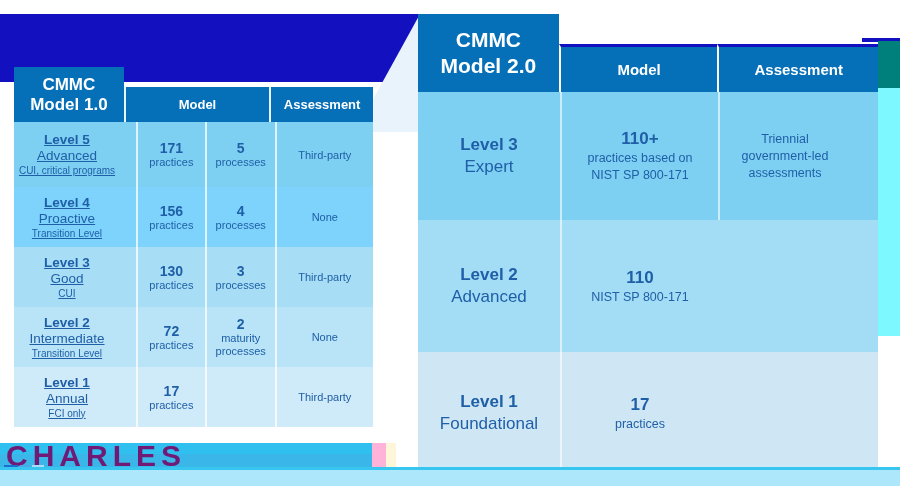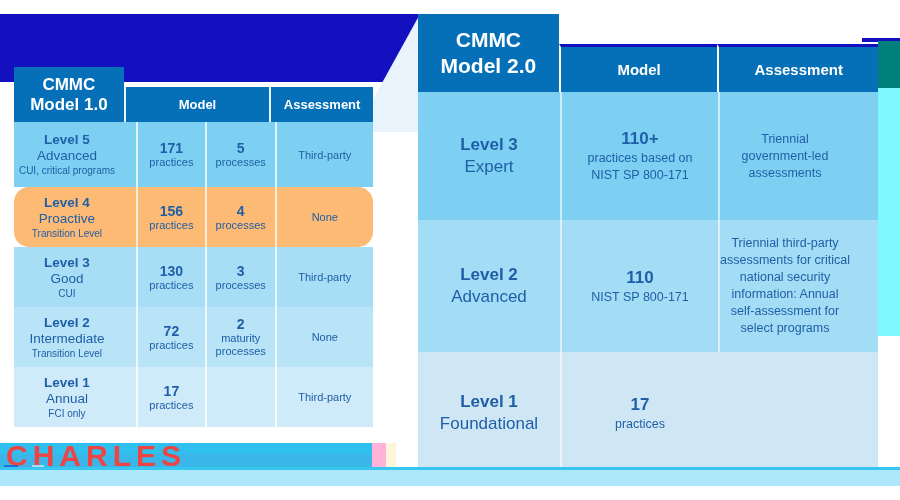--- a/index.html
+++ b/index.html
@@ -14,21 +14,21 @@
   .bottom-band-edge{position:absolute;left:0;bottom:30px;width:900px;height:3px;background:#37c6f0;}
   .edge-teal{position:absolute;left:878px;top:41px;width:22px;height:47px;background:#00807d;}
   .edge-cyan{position:absolute;left:878px;top:88px;width:22px;height:248px;background:#7df8ff;}
   .edge-blue-line{position:absolute;left:862px;top:38px;width:38px;height:4px;background:#1310c0;}
 
   
   .wm{position:absolute;left:0;top:441px;width:420px;height:30px;overflow:hidden;}
   .wm-band{position:absolute;left:0;top:2px;width:372px;height:24px;background:#2fc0ef;}
   .wm-band2{position:absolute;left:0;top:13px;width:372px;height:13px;background:#3ab6e8;}
   .wm-text{position:absolute;left:6px;top:0px;font-weight:700;font-size:30px;
-           letter-spacing:5px;color:#ef4444;line-height:30px;
+           letter-spacing:5px;color:#701a75;line-height:30px;
            font-family:"Liberation Sans",sans-serif;}
   .wm-pink{position:absolute;left:372px;top:2px;width:14px;height:24px;background:#ffb3d9;}
   .wm-cream{position:absolute;left:386px;top:2px;width:10px;height:24px;background:#fdf6d8;}
   .wm-sq1{position:absolute;left:4px;top:24px;width:14px;height:10px;background:#1b6fd0;}
   .wm-sq2{position:absolute;left:20px;top:24px;width:10px;height:10px;background:#4aa8e8;}
   .wm-sq3{position:absolute;left:32px;top:24px;width:12px;height:10px;background:#a9ddf7;}
 
   
   .panel{position:absolute;}
   .trow{display:flex;}
@@ -37,32 +37,32 @@
 
   
   #left{left:14px;top:67px;width:359px;}
   #left .hdr{display:flex;align-items:flex-end;height:55px;}
   #left .hdr-title{width:111px;height:55px;background:#0570b8;color:#fff;font-weight:700;
         font-size:17px;line-height:20px;display:flex;align-items:center;justify-content:center;text-align:center;}
   #left .hdr-sub{height:35px;background:#0570b8;color:#fff;font-weight:700;font-size:13px;
         display:flex;align-items:center;justify-content:center;border-left:2px solid #e8f3fb;}
   #left .hdr-model{width:145px;}
   #left .hdr-assess{width:103px;}
-  #left .c1{width:111px;}
+  #left .c1{width:111px;text-decoration:underline;}
   #left .c2{width:72px;border-left:2px solid rgba(255,255,255,.75);margin-left:16px;}
   #left .c3{width:73px;border-left:2px solid rgba(255,255,255,.75);}
   #left .c4{width:103px;border-left:2px solid rgba(255,255,255,.75);}
   #left .lvl{font-weight:700;font-size:13.5px;line-height:16px;}
   #left .lvlname{font-size:13.5px;line-height:16px;}
   #left .lvldesc{font-size:10px;line-height:13px;}
   #left .num{font-weight:700;font-size:14px;line-height:16px;}
   #left .unit{font-size:11px;line-height:13px;}
   #left .asmt{font-size:11px;line-height:14px;}
   .r0{background:#7ed0f2;}
-  .r1{background:#fdba74;border-radius:15px;}
+  .r1{background:#7dd3fc;}
   .r2{background:#a7def6;}
   .r3{background:#b9e4f7;}
   .r4{background:#cfeaf8;}
 
   
   #right{left:418px;top:14px;width:460px;}
   #right .hdr{display:flex;align-items:flex-end;height:78px;}
   #right .hdr-title{width:142px;height:78px;background:#0570b8;color:#fff;font-weight:700;
         font-size:21px;line-height:26px;display:flex;align-items:center;justify-content:center;text-align:center;}
   #right .hdr-sub{height:45px;background:#0570b8;color:#fff;font-weight:700;font-size:15px;
@@ -225,28 +225,20 @@
         </div>
         <div class="trow q1" style="height:132px">
           <div class="cell c1">
             <div class="lvl">Level 2</div>
             <div class="lvlname">Advanced</div>
           </div>
           <div class="cell c2">
             <div class="num">110</div>
             <div class="unit">NIST SP 800-171</div>
           </div>
-          <div class="cell c3">
-            <div class="asmt">Triennial third-party</div>
-            <div class="asmt">assessments for critical</div>
-            <div class="asmt">national security</div>
-            <div class="asmt">information: Annual</div>
-            <div class="asmt">self-assessment for</div>
-            <div class="asmt">select programs</div>
-          </div>
         </div>
         <div class="trow q2" style="height:122px">
           <div class="cell c1">
             <div class="lvl">Level 1</div>
             <div class="lvlname">Foundational</div>
           </div>
           <div class="cell c2">
             <div class="num">17</div>
             <div class="unit">practices</div>
           </div>

